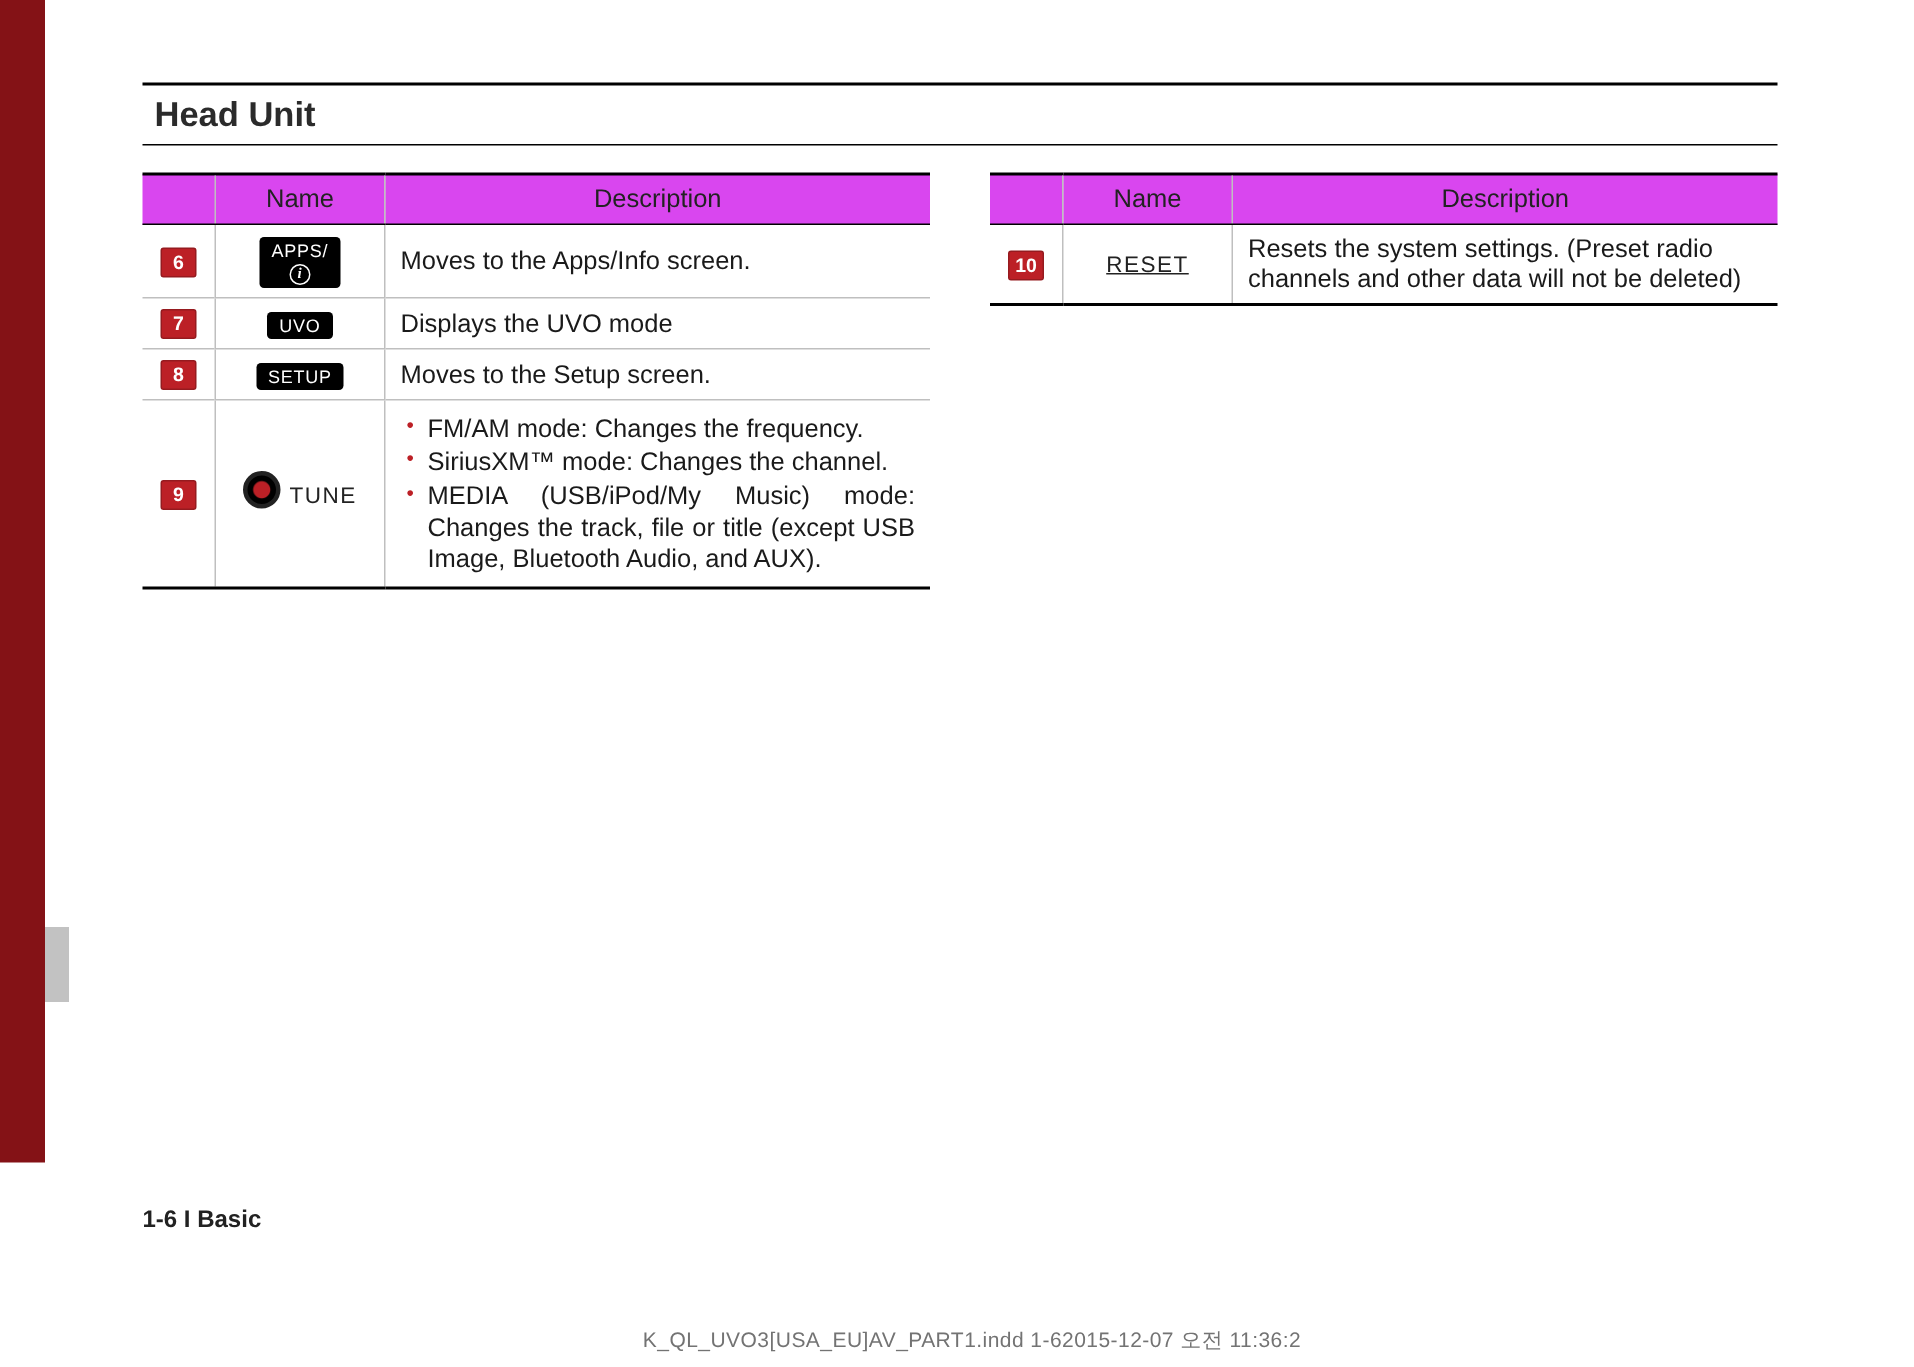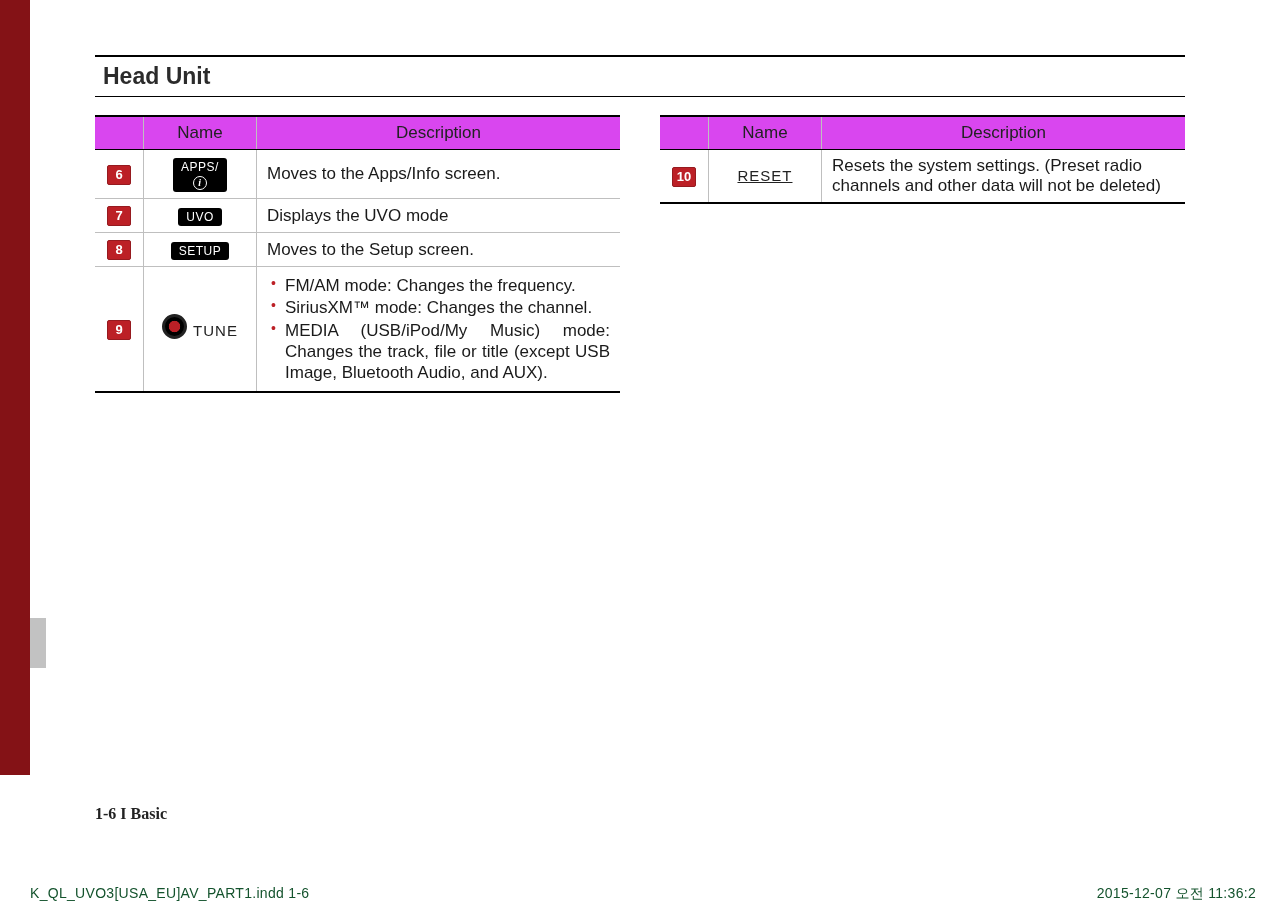--- a/index.html
+++ b/index.html
@@ -192,32 +192,31 @@
     color: #111;
   }
 
   .footer {
     position: absolute;
     left: 95px;
     top: 805px;
     font-size: 16px;
     font-weight: bold;
     color: #222;
-    font-family: Liberation Serif, serif;
   }
 
   .print-footer {
     position: absolute;
     left: 30px;
-    right: 16px;
+    right: 6px;
     top: 885px;
     font-size: 14px;
-    color: #14532d;
+    color: #737373;
     display: flex;
-    justify-content: space-between;
+    justify-content: center;
     padding-right: 0;
     letter-spacing: 0.3px;
   }
   .print-footer .right { padding-right: 4px; }
 </style>
 </head>
 <body>
 
 <div class="margin-bars">
   <div class="bar-red"></div>

